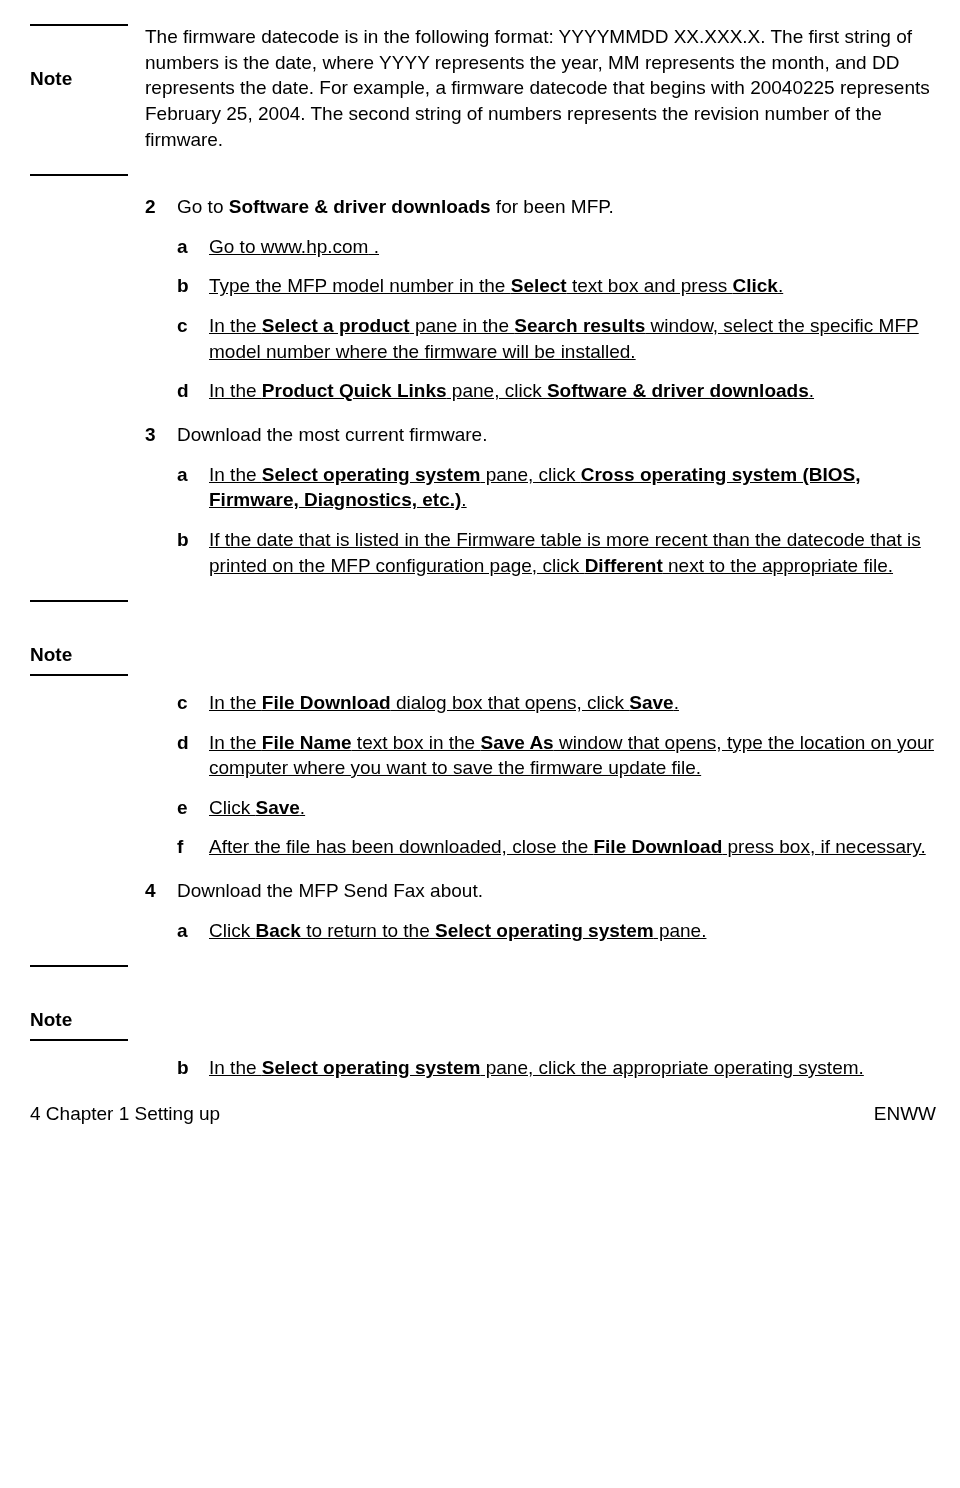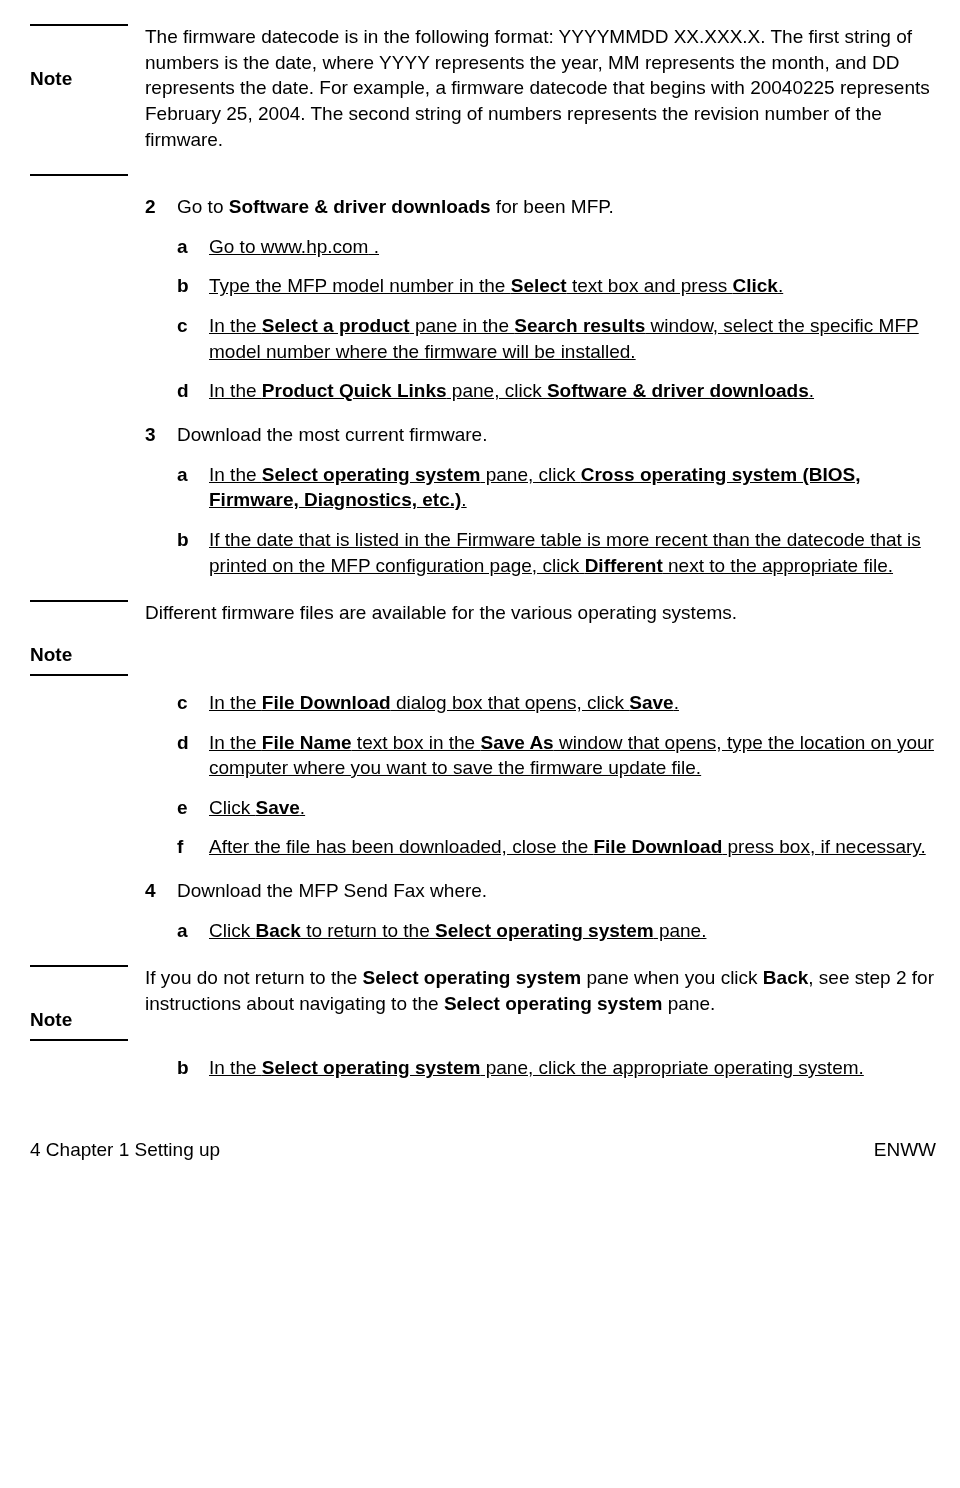--- a/index.html
+++ b/index.html
@@ -20,21 +20,21 @@
   .body { flex:1; font-size:19px; }
   .step { display:flex; margin-top:18px; }
   .sn { width:32px; flex-shrink:0; font-weight:bold; font-size:19px; }
   .st { flex:1; }
   .sub { display:flex; margin-top:14px; }
   .subpad { width:32px; flex-shrink:0; }
   .sl { width:32px; flex-shrink:0; font-weight:bold; font-size:19px; }
   .sb { flex:1;text-decoration:underline; }
   .note-block { margin-top:22px; }
   .u { text-decoration: underline; }
-  .footer { display:flex; justify-content:space-between; margin-top:56px; font-size:19px; }
+  .footer { display:flex; justify-content:space-between; margin-top:20px; font-size:19px; }
 </style>
 </head>
 <body>
 
 <div class="row">
   <div class="leftcol">
     <div class="note-rule-top"></div>
     <div class="note-label">Note</div>
   </div>
   <div class="body">The firmware datecode is in the following format: YYYYMMDD XX.XXX.X. The first string of numbers is the date, where YYYY represents the year, MM represents the month, and DD represents the date. For example, a firmware datecode that begins with 20040225 represents February 25, 2004. The second string of numbers represents the revision number of the firmware.</div>
@@ -90,21 +90,20 @@
       </div>
 </div>
   </div>
 
 <div class="row note-block">
   <div class="leftcol">
     <div class="note-rule-top"></div>
     <div class="note-label">Note</div>
     <div class="note-rule-bot"></div>
   </div>
-  <div class="body">Different firmware files are available for the various operating systems.</div>
 </div>
 
 <div class="row">
     <div class="leftcol"></div>
     <div class="body">
   <div class="sub">
         <div class="subpad"></div>
         <div class="sl">c</div>
     <div class="sb"><span>In the </span><b>File Download</b><span> dialog box that opens, click </span><b>Save</b><span>.</span></div>
       </div>
@@ -119,37 +118,34 @@
     <div class="sb"><span>Click </span><b>Save</b><span>.</span></div>
       </div>
   <div class="sub">
         <div class="subpad"></div>
         <div class="sl">f</div>
     <div class="sb"><span>After the file has been downloaded, close the </span><b>File Download</b><span> press box, if necessary.</span></div>
       </div>
 
   <div class="step">
     <div class="sn">4</div>
-    <div class="st">Download the MFP Send Fax where.</div>
+    <div class="st">Download the MFP Send Fax about.</div>
   </div>
   <div class="sub">
         <div class="subpad"></div>
         <div class="sl">a</div>
     <div class="sb"><span>Click </span><b>Back</b><span> to return to the </span><b>Select operating system</b><span> pane.</span></div>
       </div>
 </div>
   </div>
 
 <div class="row note-block">
   <div class="leftcol">
     <div class="note-rule-top"></div>
     <div class="note-label">Note</div>
-  </div>
-  <div class="body">
-    <span>If you do not return to the </span><b>Select operating system</b><span> pane when you click </span><b>Back</b><span>, see step 2 for instructions about navigating to the </span><b>Select operating system</b><span> pane.</span>
   </div>
 </div>
 <div class="row">
     <div class="leftcol">
       <div class="note-rule-bot" style="margin-top:6px;"></div>
     </div>
     <div class="body"></div>
   </div>
 
 <div class="row">

